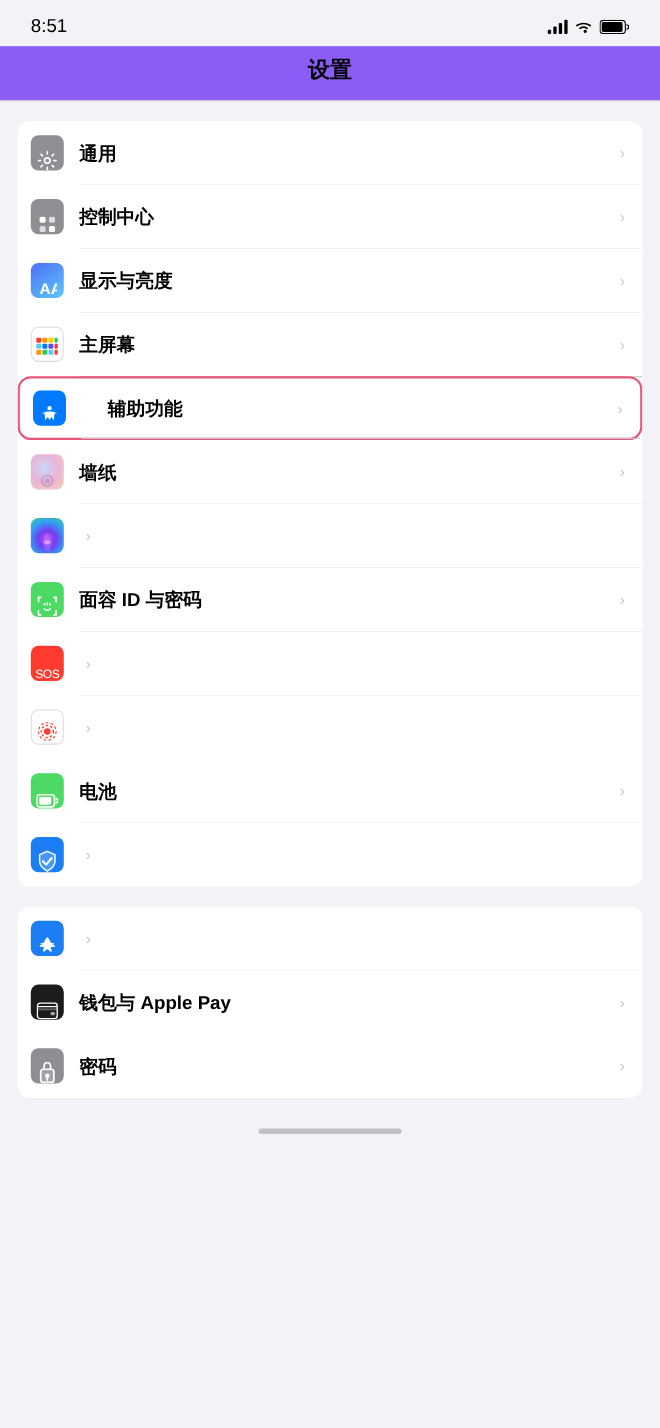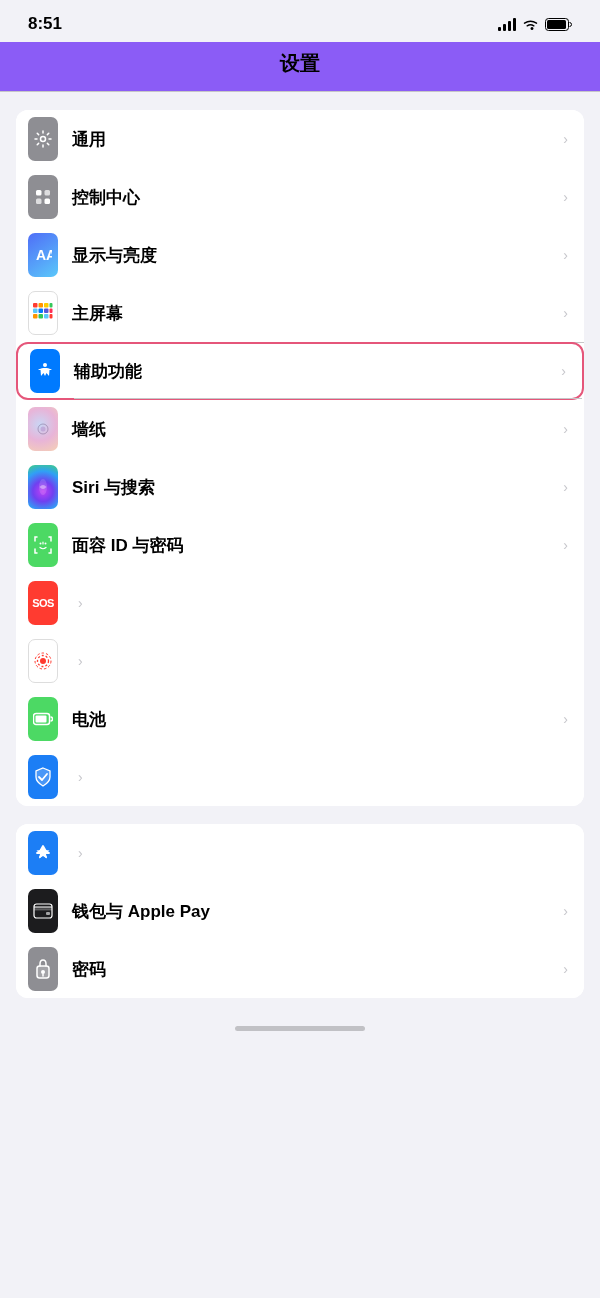--- a/index.html
+++ b/index.html
@@ -16,21 +16,21 @@
     
     .status-bar {
       display: flex;
       justify-content: space-between;
       align-items: center;
       padding: 14px 28px 8px 28px;
       background: #f2f2f7;
     }
     .status-time {
       font-size: 17px;
-      font-weight: 700;
+      font-weight: 400;
       color: #000;
     }
     .status-icons {
       display: flex;
       align-items: center;
       gap: 6px;
     }
     .signal-bars {
       display: flex;
       align-items: flex-end;
@@ -86,29 +86,30 @@
       bottom: 0;
       left: 56px;
       right: 0;
       height: 0.5px;
       background: #c6c6c8;
     }
     .settings-row.highlighted {
       border: 2.5px solid #e5567a;
       border-radius: 12px;
       z-index: 2;
+      gap: 24px;
     }
 
     .row-icon {
       width: 30px;
-      height: 44px;
+      height: 32px;
       border-radius: 7px;
       flex-shrink: 0;
       display: flex;
-      align-items: center;
+      align-items: flex-end;
       justify-content: center;
       margin-right: 14px;
       font-size: 18px;
       color: #fff;
       overflow: hidden;
     }
 
     .row-label {
       flex: 1;
       font-size: 17px;
@@ -121,21 +122,21 @@
       font-size: 14px;
       margin-left: 6px;
     }
 
     
     .icon-gray { background: #8e8e93; }
 
     
     .sos-text {
       font-size: 11px;
-      font-weight: 700;
+      font-weight: 400;
       color: #fff;
       letter-spacing: -0.5px;
     }
 
     
     .home-indicator {
       display: flex;
       justify-content: center;
       padding: 10px 0 6px 0;
     }
@@ -261,21 +262,20 @@
     <span class="chevron">›</span>
   </div>
 
   <div class="settings-row">
     <div class="row-icon" style="background: radial-gradient(circle at 50% 60%, #c040f5, #7040f0, #30a0f5, #40d080);">
       <svg width="14" height="20" viewBox="0 0 14 20" fill="none">
         <ellipse cx="7" cy="10" rx="4" ry="8" fill="rgba(255,255,255,0.15)"></ellipse>
         <path d="M3.5 10 Q7 6 10.5 10 Q7 14 3.5 10Z" fill="rgba(255,255,255,0.4)"></path>
       </svg>
     </div>
-    <span class="row-label">Siri 与搜索</span>
     <span class="chevron">›</span>
   </div>
 
   <div class="settings-row">
     <div class="row-icon" style="background:#4cd964;">
       <svg width="20" height="20" viewBox="0 0 20 20" fill="none">
         <path d="M4 2H2V6" stroke="white" stroke-width="1.5" stroke-linecap="round"></path>
         <path d="M16 2H18V6" stroke="white" stroke-width="1.5" stroke-linecap="round"></path>
         <path d="M4 18H2V14" stroke="white" stroke-width="1.5" stroke-linecap="round"></path>
         <path d="M16 18H18V14" stroke="white" stroke-width="1.5" stroke-linecap="round"></path>

